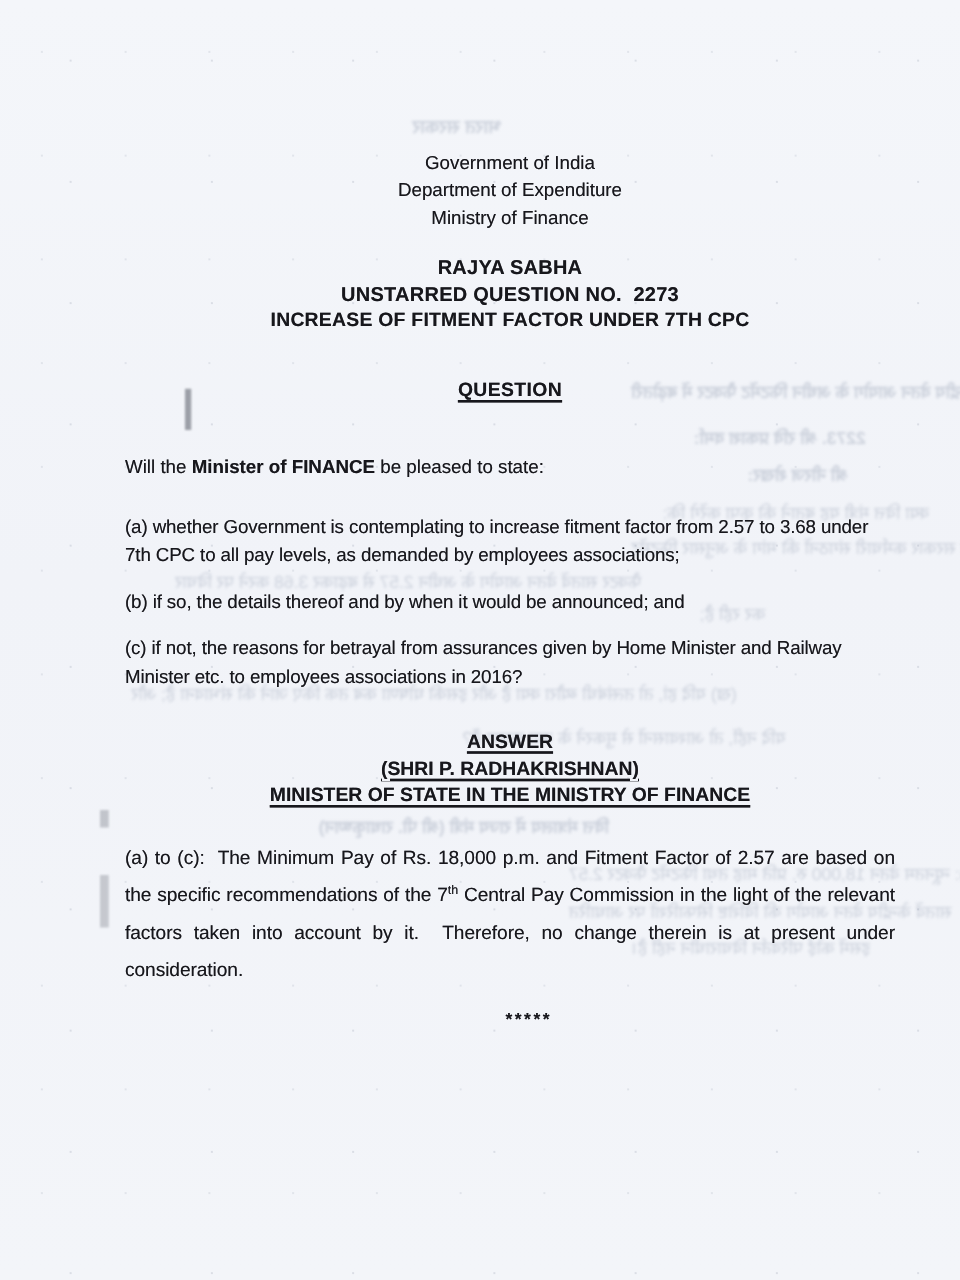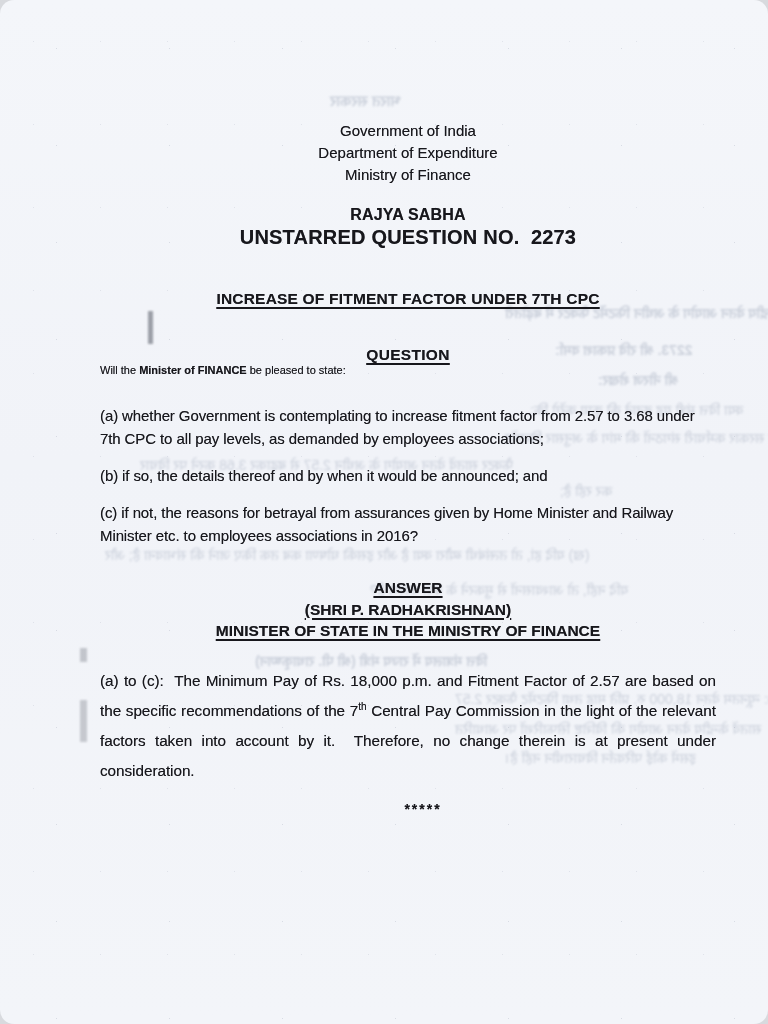--- a/index.html
+++ b/index.html
@@ -9,21 +9,20 @@
     margin:0 auto;
     overflow:hidden;
     background-color:#f2f4f9;
     background-image:
       radial-gradient(rgba(150,158,175,.28) .6px, transparent .9px),
       radial-gradient(rgba(140,148,165,.18) .5px, transparent .8px),
       linear-gradient(180deg, #f4f6fa 0%, #f1f3f8 45%, #f3f5f9 100%);
     background-size:113px 97px, 67px 83px, 100% 100%;
     font-family:"Liberation Sans","DejaVu Sans",sans-serif;
     color:#17171c;
-    border-radius:14px;
   }
 
   
   .bleed{position:absolute;inset:0;pointer-events:none;}
   .bl{
     position:absolute;
     transform:scaleX(-1);
     color:#8e99ad;
     opacity:.38;
     filter:blur(1.2px);
@@ -50,33 +49,33 @@
   .sm3{left:80px;top:700px;width:7px;height:42px;opacity:.28;}
 
   
   .content{
     position:absolute;left:100px;top:120px;width:616px;
     text-shadow:0 0 .5px rgba(10,10,15,.55);
   }
   .c{text-align:center;}
   .hdr{font-size:15px;line-height:22px;}
   .house{margin-top:18px;font-weight:bold;font-size:16px;line-height:22px;letter-spacing:.2px;}
-  .qno{font-weight:bold;font-size:20px;line-height:22px;letter-spacing:.2px;}
+  .qno{font-weight:bold;font-size:16px;line-height:22px;letter-spacing:.2px;}
   .when{margin-top:40px;font-weight:bold;font-size:15.5px;line-height:21px;letter-spacing:.1px;}
   .subject{
-    margin-top:42px;font-weight:bold;font-size:15.5px;letter-spacing:.2px;
-    text-decoration:underline;text-decoration-thickness:2px;text-underline-offset:3px;
+    font-weight:bold;font-size:15.5px;letter-spacing:.2px;
+    text-decoration-thickness:2px;text-underline-offset:3px;
   }
   .qhead{
     margin-top:38px;font-weight:bold;font-size:15.5px;letter-spacing:.3px;
     text-decoration:underline;text-decoration-thickness:2px;text-underline-offset:3px;
   }
   .members{margin-top:31px;display:flex;padding-left:45px;font-weight:bold;font-size:15px;line-height:19px;}
   .members .num{width:46px;flex:none;}
-  .preamble{font-size:11px;}
+  .preamble{margin-top:43px;font-size:15px;}
   .qpara{margin-top:28px;font-size:15px;line-height:23px;letter-spacing:-.1px;}
   .qpara + .qpara{margin-top:14px;}
   .bold{font-weight:bold;}
   .ansblock{margin-top:30px;font-weight:bold;font-size:15.5px;line-height:21.5px;text-align:center;}
   .u{text-decoration:underline;text-decoration-thickness:2px;text-underline-offset:3px;}
   .ansbody{
     margin-top:24px;font-size:15.3px;line-height:30px;
     text-align:justify;letter-spacing:-.05px;
   }
   .ansbody sup{font-size:10px;line-height:0;}

